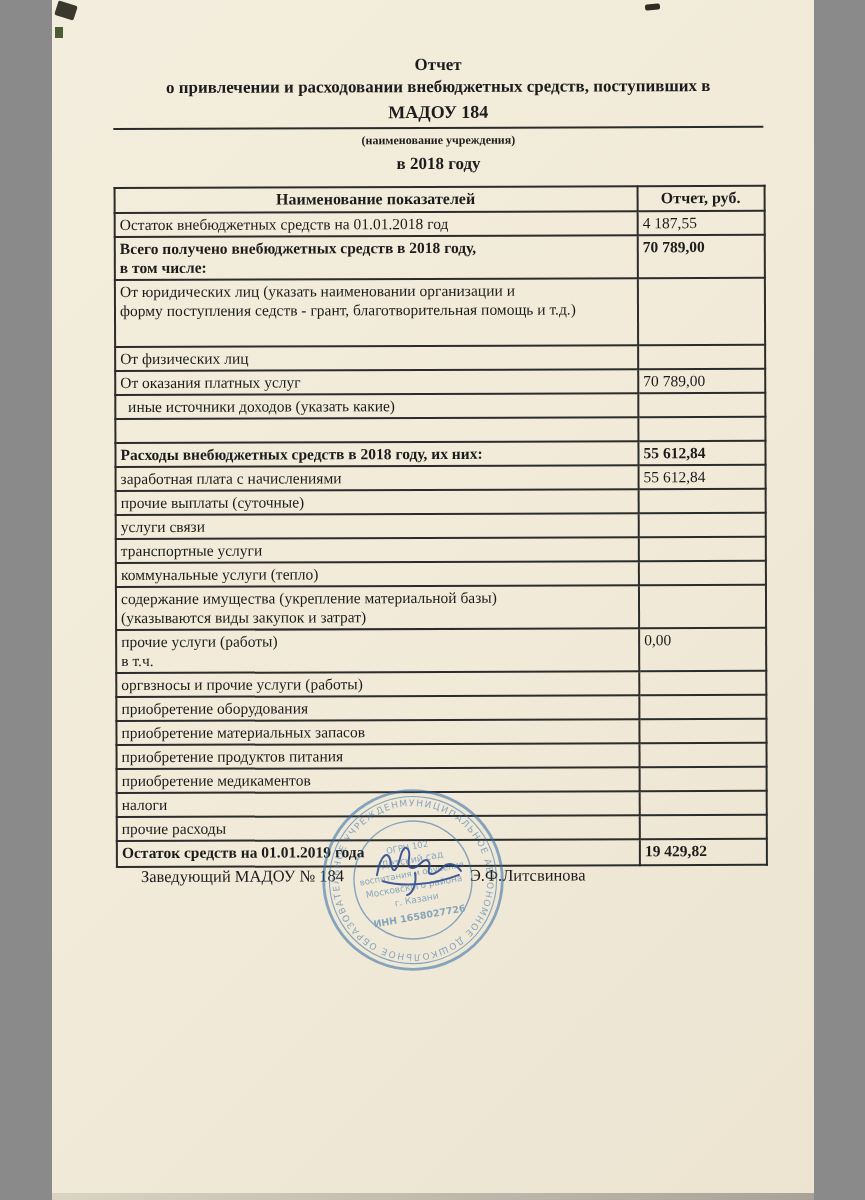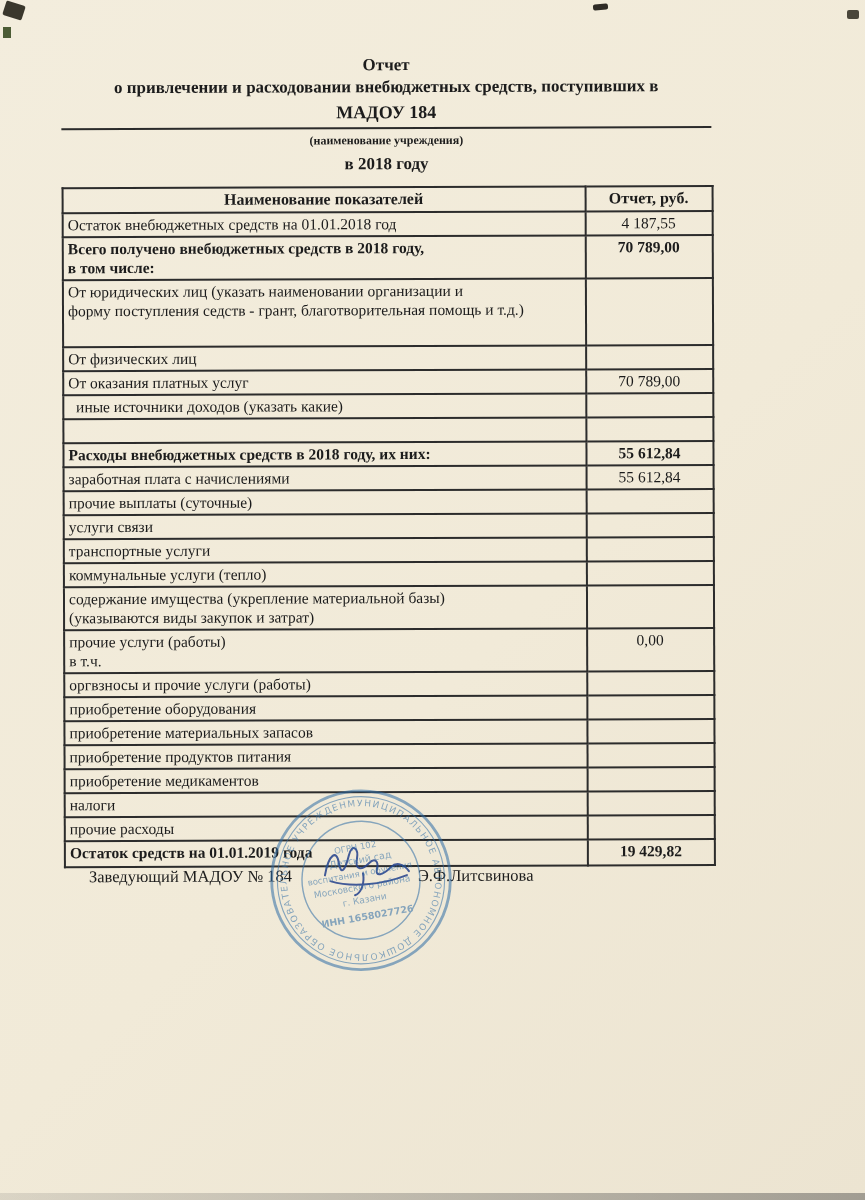--- a/index.html
+++ b/index.html
@@ -1,38 +1,38 @@
 <!DOCTYPE html>
 <html><head>
 <meta charset="utf-8">
 <style>
   html,body{margin:0;padding:0;background:#8a8a8a;}
   .page{
-    position:relative;width:865px;height:1200px;margin:0 auto;
+    position:relative;width:762px;height:1200px;margin:0 auto;
     background:linear-gradient(135deg,#f3eddd 0%,#f1ead8 55%,#ece4d1 100%);
     font-family:"Liberation Serif",serif;color:#1c1c1c;overflow:hidden;
   }
   .content{position:absolute;inset:0;transform:rotate(-0.2deg);}
   .header{position:absolute;left:63px;top:54px;width:650px;text-align:center;}
   .t-line{font-weight:bold;font-size:17px;line-height:22px;white-space:pre-line;}
   .name-wrap{border-bottom:2px solid #2b2b2b;padding-bottom:3px;}
   .name{font-weight:bold;font-size:18px;line-height:24px;margin-top:2px;}
   .sub{font-weight:bold;font-size:12px;margin-top:4px;}
   .year{font-weight:bold;font-size:17px;margin-top:6px;}
 
   table.report{
     position:absolute;left:63px;top:186px;width:650px;
     border-collapse:collapse;table-layout:fixed;font-size:15.5px;line-height:19px;
   }
   table.report th,table.report td{
     border:2px solid #2c2c2c;padding:1px 5px 2px 4px;vertical-align:top;overflow:hidden;
   }
   table.report th{text-align:center;font-size:16px;height:20px;}
   td.lbl{white-space:pre-line;text-align:left;}
-  td.val{text-align:center;vertical-align:bottom;padding-right:6px;}
+  td.val{text-align:left;vertical-align:bottom;padding-right:6px;}
   tr.bold td{font-weight:bold;}
   td.vbottom{vertical-align:bottom;}
 
   .footer-label{position:absolute;left:63px;top:866px;font-size:16.5px;margin-left:25px;}
   .footer-name{position:absolute;left:417px;top:866px;font-size:16.5px;}
 
   .signature{position:absolute;left:318px;top:843px;opacity:.85;}
   .stamp{position:absolute;left:265px;top:785px;opacity:.55;transform:rotate(-10deg);}
   .stamp text{font-family:"DejaVu Sans",sans-serif;fill:#2f6da6;}
 

